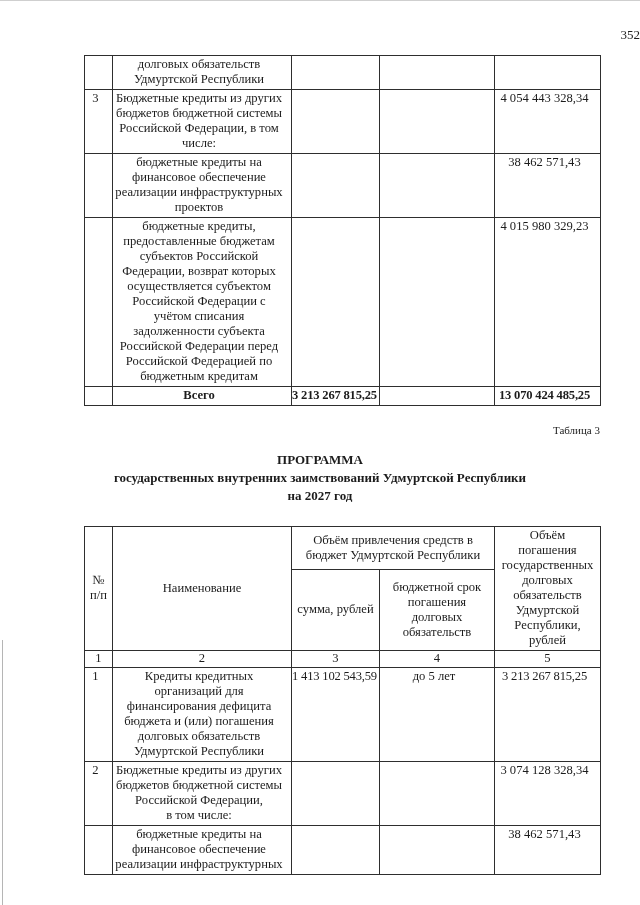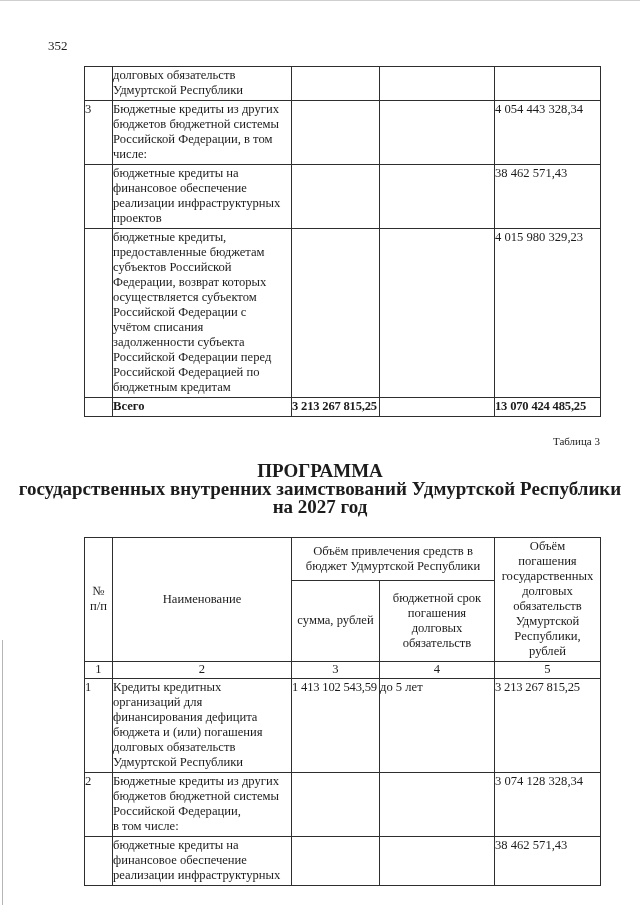--- a/index.html
+++ b/index.html
@@ -24,22 +24,22 @@
   }
   .scan-left-edge {
     position: absolute;
     left: 2px;
     top: 640px;
     bottom: 0;
     width: 1px;
     background: #b5b5b5;
   }
   .page-number {
-    text-align: left;
-    padding-top: 38px;
+    text-align: right;
+    padding-top: 27px;
     font-size: 13px;
     line-height: 16px;
     margin-left: 48px;
   }
   table.tbl {
     border-collapse: collapse;
     table-layout: fixed;
     width: 516px;
     margin-left: 84px;
   }
@@ -48,21 +48,21 @@
   table.tbl col.c3 { width: 88px; }
   table.tbl col.c4 { width: 115px; }
   table.tbl col.c5 { width: 106px; }
   .tbl td, .tbl th {
     border: 1px solid #2e2e2e;
     vertical-align: top;
     padding: 1px 6px 2px 0;
     font-size: 12.6px;
     line-height: 15px;
     font-weight: normal;
-    text-align: left;
+    text-align: center;
     overflow: hidden;
   }
   .tbl1 { margin-top: 12px; }
   .ml { white-space: pre-line; }
   .cell-num { text-align: center; padding-left: 2px; padding-right: 2px; }
   .cell-val {
     text-align: right;
     padding-right: 7px;
     white-space: nowrap;
     margin-top: 44px;
@@ -81,21 +81,21 @@
     margin-left: 84px;
     margin-top: 16px;
     text-align: right;
     font-size: 11px;
     line-height: 16px;
   }
   .titles {
     margin-top: 13px;
     text-align: center;
     font-weight: bold;
-    font-size: 19px;
+    font-size: 13px;
     line-height: 18px;
   }
   .tbl2 { margin-top: 21px; }
   .tbl2 th {
     text-align: center;
     vertical-align: middle;
     padding: 1px 4px 2px 4px;
   }
   .num-strip td {
     text-align: center;

